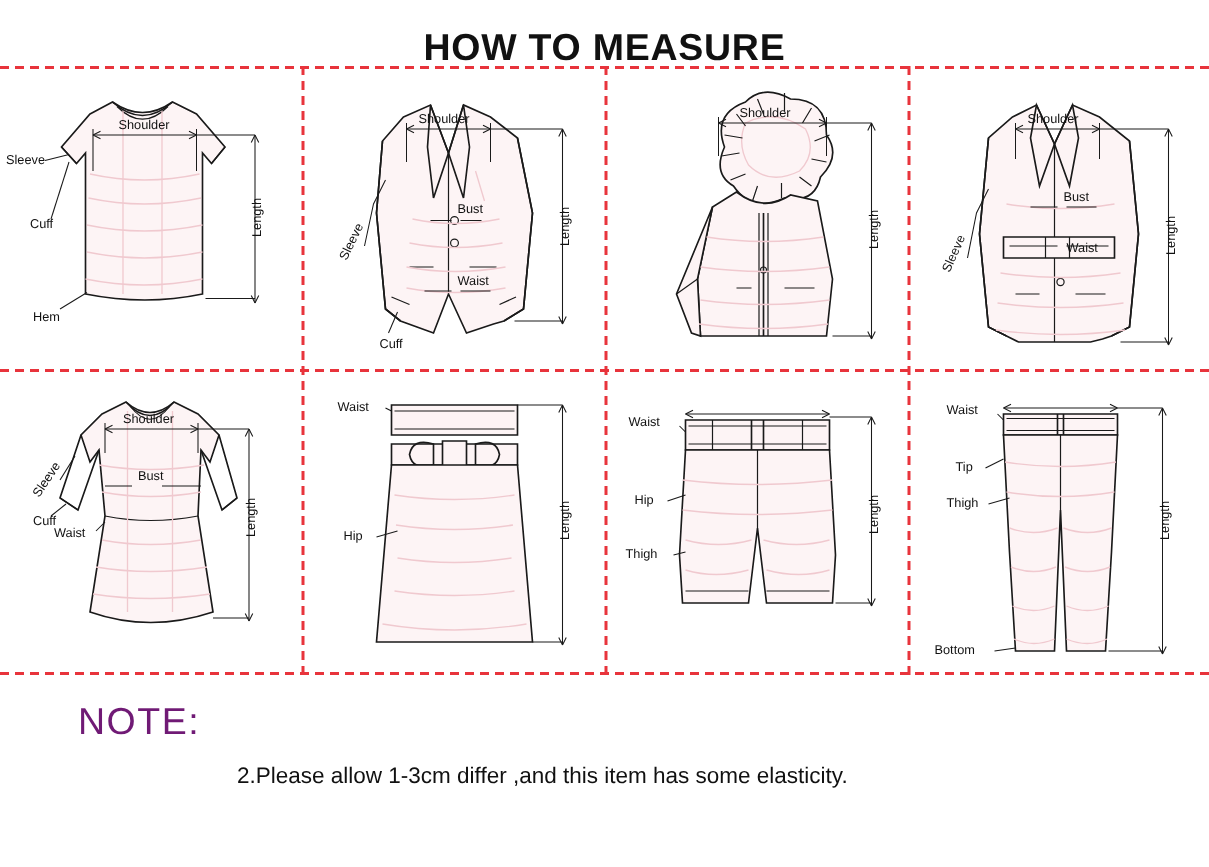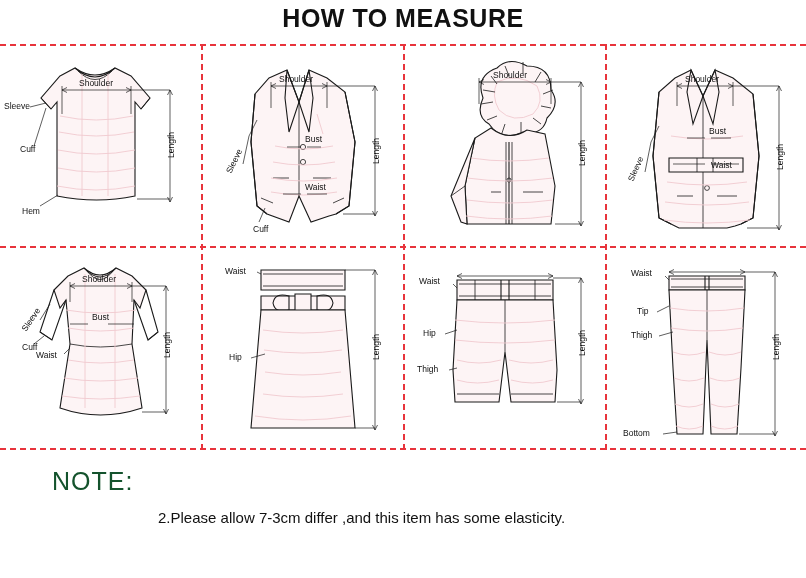--- a/index.html
+++ b/index.html
@@ -9,21 +9,21 @@
     font-family:"Liberation Sans", sans-serif;
     color:#111;
     overflow:hidden;
     position:relative;
   }
   #title{
     text-align:center;
     font-size:25px;
     font-weight:bold;
     letter-spacing:.5px;
-    padding-top:2px;
+    padding-top:16px;
     height:32px;
     line-height:32px;
   }
   #grid{
     position:absolute;
     left:0;top:44px;
     width:806px;height:406px;
   }
   .cell{
     position:absolute;
@@ -46,21 +46,21 @@
   }
   #note{
     position:absolute;
     left:0;top:455px;width:806px;height:120px;
   }
   #note .word{
     position:absolute;
     left:52px;top:12px;
     font-size:25px;
     letter-spacing:1px;
-    color:#14532d;
+    color:#701a75;
   }
   #note .l1{
     position:absolute;
     left:158px;top:22px;
     font-size:15px;
   }
   #note .l2{
     position:absolute;
     left:158px;top:54px;
     font-size:15px;
@@ -401,14 +401,14 @@
       <path class="dim" d="M168 24 L165.5 29 M168 24 L170.5 29 M168 188 L165.5 183 M168 188 L170.5 183"></path>
       <path class="dim" d="M138 24 L168 24 M132 186 L168 186"></path>
       <text class="lbl" x="172" y="112" transform="rotate(-90 172 112)">Length</text>
     </svg>
   </div>
 
 </div>
 
 <div id="note">
   <div class="word">NOTE:</div>
-  <div class="l2">2.Please allow 7-3cm differ ,and this item has some elasticity.</div>
+  <div class="l2">2.Please allow 1-3cm differ ,and this item has some elasticity.</div>
 </div>
 
 </body></html>

